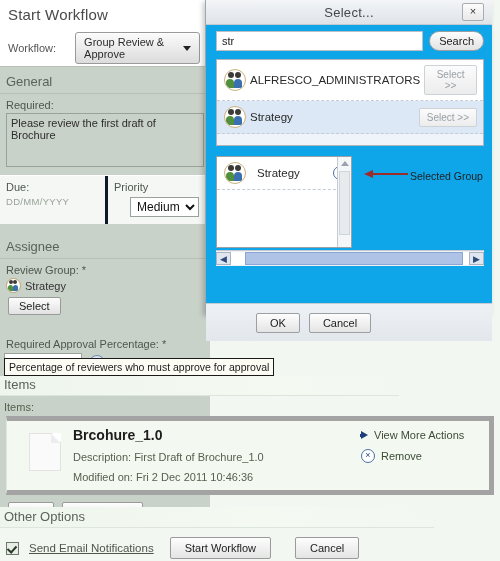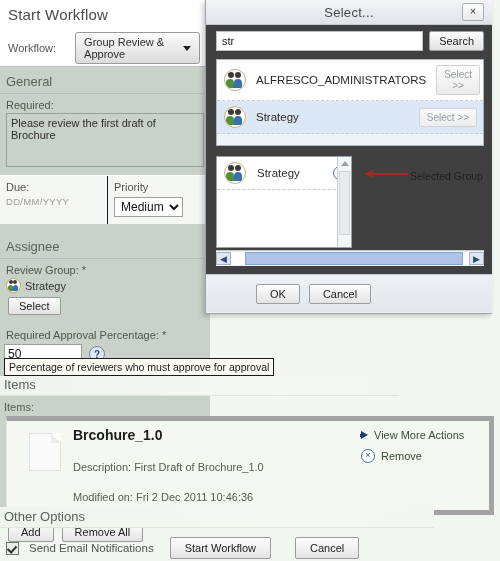--- a/index.html
+++ b/index.html
@@ -68,21 +68,21 @@
   .two-col {
     margin: 8px 0 0 0;
     display: flex;
     border-top: 1px solid #fff;
   }
   .col-due, .col-pri {
     background: #f4f7f3;
     box-sizing: border-box;
     padding: 5px 6px 7px 6px;
   }
-  .col-due { width: 108px; border-right: 1px solid #0f172a; }
+  .col-due { width: 108px; border-right: 3px solid #0f172a; }
   .col-pri { width: 102px; }
   .mini-label { color: #4e574d; font-size: 11px; }
   .date-wrap { display: flex; align-items: center; gap: 4px; margin-top: 3px; }
   .date-input {
     width: 72px; font-size: 12px; color: #111;
     border: 1px solid #9aa399; background: #fff;
     padding: 2px 3px; box-sizing: border-box;
     font-family: "Liberation Sans", sans-serif;
   }
   .cal-icon {
@@ -90,30 +90,30 @@
     border: 1px solid #9a9a7a; border-top: 3px solid #8f8f6e;
     box-sizing: border-box; position: relative;
   }
   .cal-icon:after {
     content: ""; position: absolute; left: 1px; top: 2px; right: 1px; bottom: 1px;
     background:
       linear-gradient(#b9c4d8 1px, transparent 1px) 0 1px/100% 4px,
       #e9eef6;
   }
   .hint { color: #9aa399; font-size: 9.5px; margin-top: 3px; letter-spacing: .3px; }
-  .sel-wrap { margin-top: 4px; }
+  .sel-wrap { margin-top: 4px; margin-left: 16px; }
   .pri-select {
     font-family: "Liberation Sans", sans-serif;
     font-size: 12px; color: #111;
     border: 1px solid #9aa399; background: #fff;
     padding: 1px 2px;
   }
   .grp-line { display: flex; align-items: center; gap: 4px; padding: 2px 0 0 6px; }
   .btn-sel {
-    margin: 4px 0 0 8px;
+    margin: 4px 0 9px 8px;
     background: linear-gradient(#fdfdfd, #e2e2e2);
     border: 1px solid #9a9a9a; border-radius: 2px;
     font-size: 11px; color: #222; padding: 2px 10px;
     cursor: pointer;
   }
   .req-row { display: flex; align-items: center; gap: 7px; padding: 2px 0 0 4px; }
   .pct-input {
     width: 78px; font-size: 12px; color: #111;
     border: 1px solid #9aa399; background: #fff;
     padding: 2px 3px; box-sizing: border-box;
@@ -163,21 +163,21 @@
     border-width: 0 9px 9px 0; border-style: solid;
     border-color: transparent #ffffff transparent transparent;
   }
   .doc-icon:before {
     content: ""; position: absolute; right: 0px; top: 0px;
     width: 9px; height: 9px; background: #ececec;
     clip-path: polygon(0 0, 100% 100%, 0 100%);
   }
   .item-meta { flex: 1 1 auto; }
   .item-title { font-size: 14px; font-weight: bold; color: #1c1c1c; }
-  .item-desc, .item-mod { font-size: 11px; color: #56604f; margin-top: 18px; }
+  .item-desc, .item-mod { font-size: 11px; color: #56604f; margin-top: 8px; }
   .item-actions { width: 120px; padding-top: 2px; }
   .act {
     display: flex; align-items: center; gap: 6px;
     font-size: 11px; color: #3b4a36; margin-bottom: 8px; cursor: pointer;
   }
   .arrow-icon {
     width: 0; height: 0; position: relative;
     border-top: 4px solid transparent; border-bottom: 4px solid transparent;
     border-left: 7px solid #1d3f7a;
   }
@@ -208,21 +208,21 @@
   .oo-row { display: flex; align-items: center; gap: 10px; padding: 9px 0 0 6px; }
   .chk {
     width: 11px; height: 11px; border: 1px solid #6b7a68; background: #e8eee7;
     position: relative; flex: none; cursor: pointer;
   }
   .chk:after {
     content: ""; position: absolute; left: 2px; top: 1px;
     width: 4px; height: 7px; border: solid #2b3a28;
     border-width: 0 2px 2px 0; transform: rotate(42deg);
   }
-  .chk-label { font-size: 11.5px; color: #4d574a; }
+  .chk-label { font-size: 11.5px; color: #4d574a; text-decoration: underline; }
   
   #select-dialog {
     position: absolute; left: 205px; top: 0; width: 287px; height: 314px;
     background: #eef1f4;
     border: 1px solid #9fa6ad;
     border-top: none; border-right: none;
     box-sizing: border-box;
     box-shadow: -2px 2px 5px rgba(0,0,0,.22);
     z-index: 20;
   }
@@ -234,39 +234,39 @@
   }
   .dlg-title { font-size: 13px; color: #44484c; letter-spacing: .3px; }
   .dlg-close {
     position: absolute; right: 8px; top: 3px;
     width: 20px; height: 16px;
     background: linear-gradient(#fcfcfc, #e9e9e9);
     border: 1px solid #a8adb2; border-radius: 2px;
     font-size: 11px; color: #333; line-height: 14px; text-align: center;
     cursor: pointer;
   }
-  .dlg-body { background: #404040; padding: 6px 8px 0 10px; height: 249px; box-sizing: border-box; }
+  .dlg-body { background: #0ea5e9; padding: 6px 8px 0 10px; height: 278px; box-sizing: border-box; }
   .search-row { display: flex; gap: 6px; }
   .search-input {
     flex: 1 1 auto; border: 1px solid #b9bfc5; background: #fff;
     font-size: 11px; color: #222; padding: 3px 5px;
     font-family: "Liberation Sans", sans-serif; box-sizing: border-box;
   }
   .search-btn {
     background: linear-gradient(#fdfdfd, #e3e3e3);
-    border: 1px solid #9a9fa4; border-radius: 2px;
+    border: 1px solid #9a9fa4; border-radius: 10px;
     font-size: 11px; color: #222; padding: 3px 9px; cursor: pointer;
     font-family: "Liberation Sans", sans-serif;
   }
   .results-box {
     margin-top: 8px; border: 1px solid #aeb4ba; background: #fff;
     height: 87px; box-sizing: border-box; overflow: hidden;
   }
   .res-row {
-    display: flex; align-items: center; gap: 10px;
+    display: flex; align-items: center; gap: 4px;
     padding: 5px 6px 5px 7px;
     border-bottom: 1px dashed #c3cdd8;
     cursor: pointer;
   }
   .res-row.selected { background: #dce8f5; }
   .res-name { flex: 1 1 auto; font-size: 11.5px; color: #2a2a2a; }
   .res-btn {
     background: linear-gradient(#fcfcfc, #ececec);
     border: 1px solid #cdd2d7; border-radius: 2px;
     font-size: 10px; color: #9aa0a6; padding: 3px 7px; cursor: pointer;

